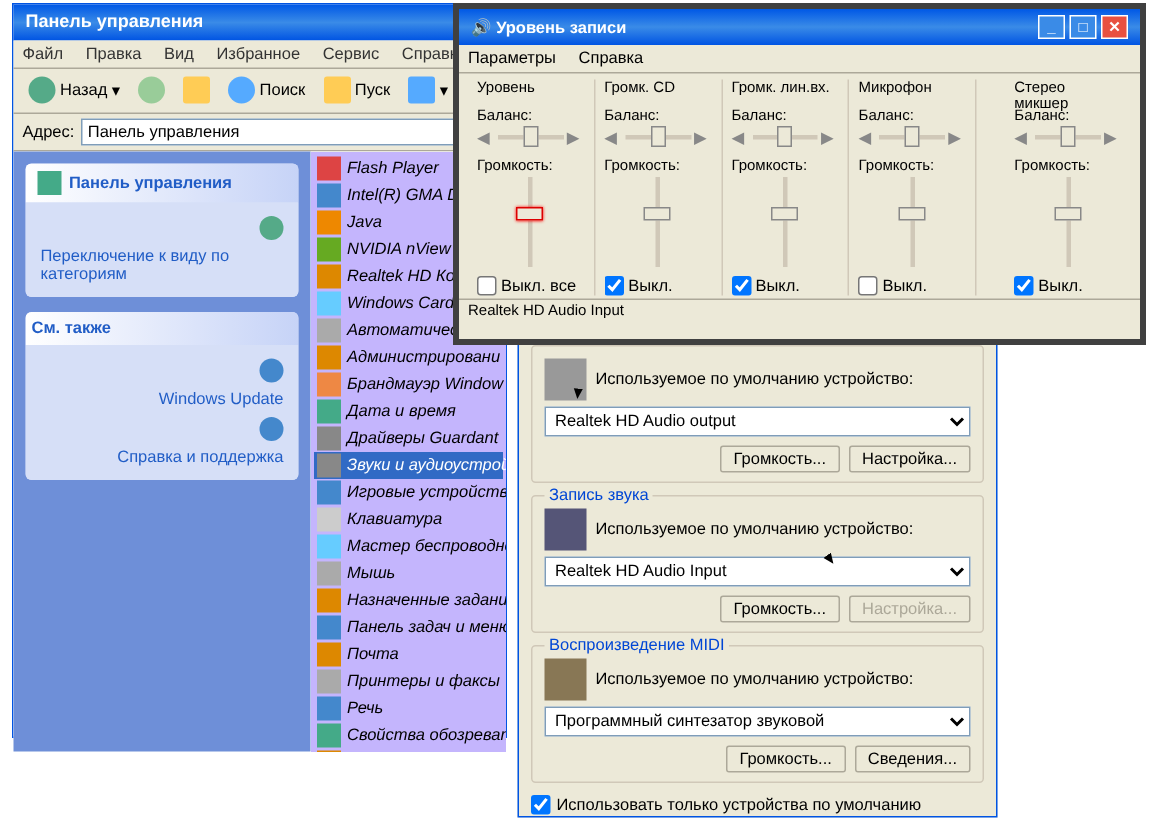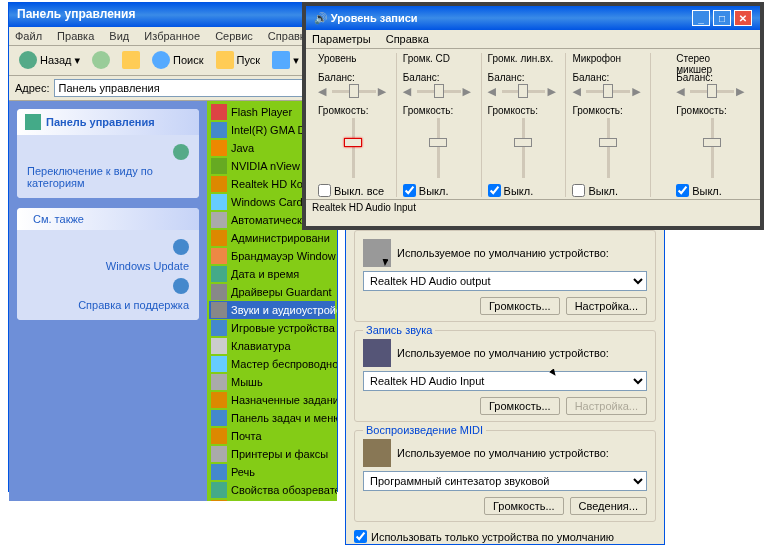--- a/index.html
+++ b/index.html
@@ -12,24 +12,24 @@
 .cp-menu span { margin-right: 12px; color: #333; cursor: default; margin-top: 30px; }
 .cp-toolbar { background: #ece9d8; height: 30px; padding: 3px 6px; display: flex; align-items: flex-start; gap: 4px; border-bottom: 1px solid #aca899; }
 .tb-btn { display: inline-flex; align-items: center; gap: 3px; padding: 2px 4px; }
 .tb-icon { width: 18px; height: 18px; background: #5a9; border-radius: 50%; display: inline-block; }
 .cp-addr { background: #ece9d8; padding: 3px 6px; display: flex; align-items: center; gap: 4px; border-bottom: 1px solid #aca899; }
 .cp-addr input { flex: 1; border: 1px solid #7f9db9; padding: 2px 4px; background: #fff; }
 .cp-body { display: flex; height: calc(100% - 88px); background: #fff; }
 .cp-left { width: 198px; background: #6e8fd8; padding: 8px; }
 .cp-panel { background: #d6dff7; border-radius: 4px; margin-bottom: 10px; overflow: hidden; }
 .cp-panel-h { background: linear-gradient(to right, #fff, #c6d3f7); color: #215dc6; font-weight: bold; padding: 5px 8px; display: flex; align-items: center; gap: 5px; }
-.cp-panel-h2 { color: #215dc6; font-weight: normal; padding: 5px 16px; background: linear-gradient(to right, #fff, #c6d3f7); }
+.cp-panel-h2 { color: #215dc6; font-weight: bold; padding: 5px 4px; background: linear-gradient(to right, #fff, #c6d3f7); }
 .cp-panel-b { padding: 6px 10px; background: #d6dff7; }
 .cp-link { color: #215dc6; display: flex; align-items: flex-end; gap: 5px; padding: 3px 0; cursor: pointer; flex-direction: column; }
-.cp-list { flex: 1; background: #84cc16; overflow-y: auto; padding: 2px; }
+.cp-list { flex: 1; background: #c4b5fd; overflow-y: auto; padding: 2px; font-style: italic; }
 .cp-item { display: flex; align-items: center; gap: 4px; padding: 1px 2px; cursor: pointer; white-space: nowrap; }
 .cp-item.sel { background: #316ac5; color: #fff; }
 .ic { width: 16px; height: 16px; background: #888; display: inline-block; flex-shrink: 0; }
 
 
 .snd-dlg { position: absolute; left: 345px; top: 225px; width: 320px; height: 320px; background: #ece9d8; border: 1px solid #0054e3; }
 .snd-body { padding: 8px; }
 .fieldset { border: 1px solid #d0c8b8; border-radius: 3px; padding: 8px 8px 6px 8px; margin-bottom: 8px; position: relative; }
 .fieldset-l { position: absolute; top: -7px; left: 8px; background: #ece9d8; padding: 0 3px; color: #0046d5; }
 .fld-row { display: flex; align-items: center; gap: 6px; margin-bottom: 4px; }

